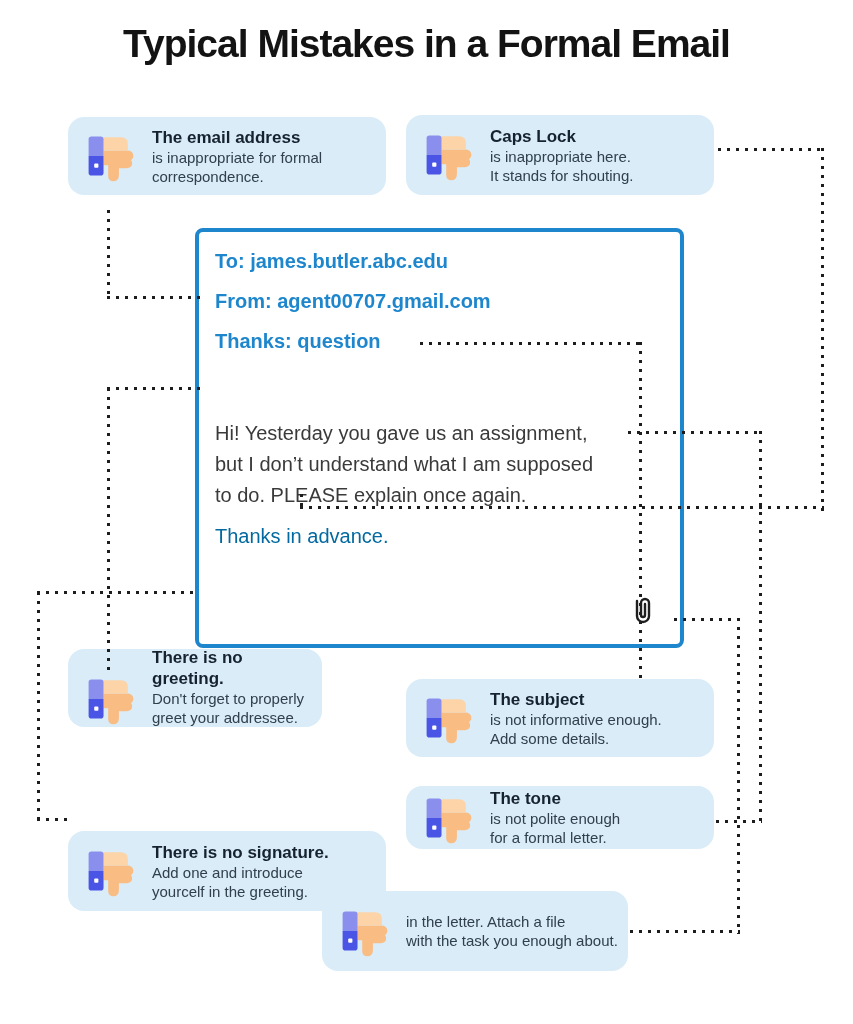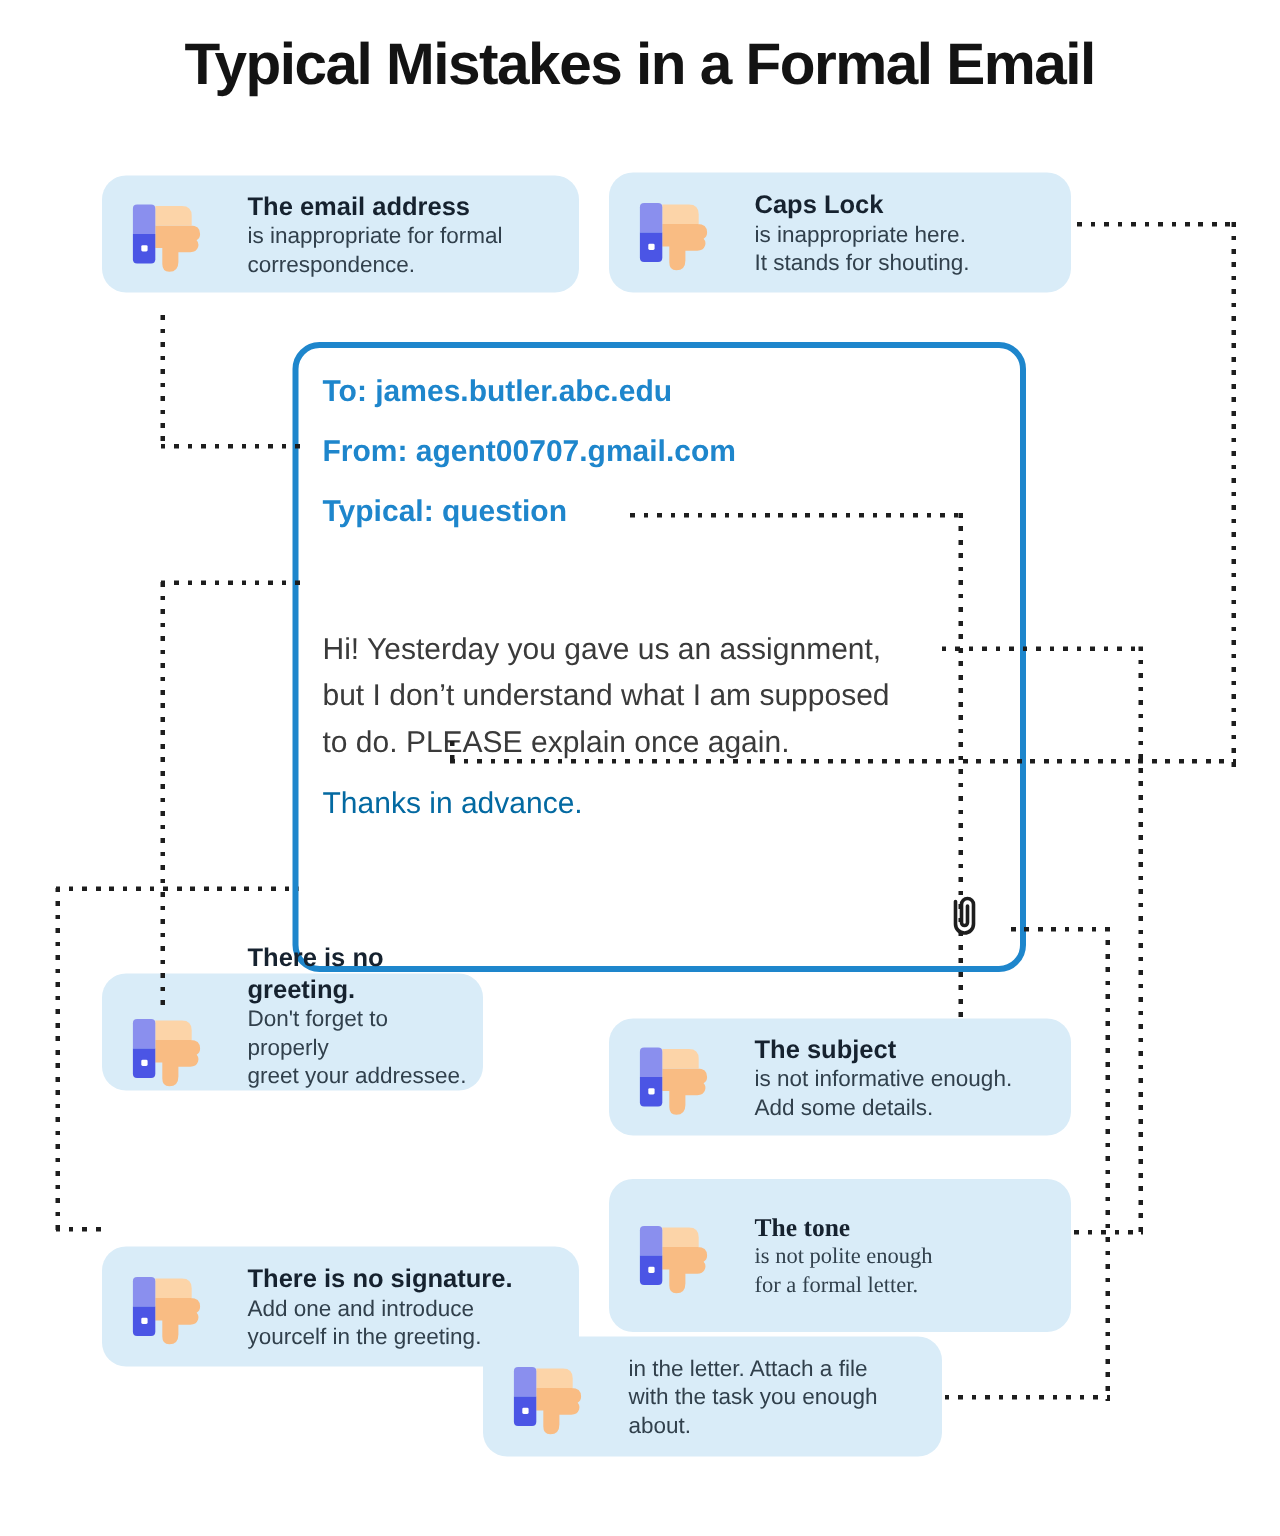--- a/index.html
+++ b/index.html
@@ -8,30 +8,30 @@
     font-family:"Liberation Sans", sans-serif;overflow:hidden;
     --blue:#1e86cc; --dot:#1d1d1d; --cbg:#d9ecf8;
   }
   .page-title{
     position:absolute;top:22px;left:0;width:100%;text-align:center;
     font-size:39px;font-weight:800;letter-spacing:-1px;color:#131313;
   }
   
   .callout{
     position:absolute;background:var(--cbg);border-radius:16px;
-    display:flex;align-items:center;gap:26px;padding:0 8px 0 15px;
+    display:flex;align-items:center;gap:13px;padding:0 8px 0 15px;
     box-sizing:border-box;z-index:2;
   }
   .callout svg.th{width:56px;height:56px;flex:0 0 56px;}
   .ct{font-size:17px;font-weight:800;color:#16222f;line-height:21px;}
   .cb{font-size:15px;color:#31404c;line-height:19px;}
   
   .email-card{
     position:absolute;left:195px;top:228px;width:489px;height:420px;
-    border:4px solid var(--blue);border-radius:18px;background:#ffffff;
+    border:4px solid var(--blue);border-radius:8px;background:#ffffff;
     box-sizing:border-box;z-index:1;
   }
   .eh{position:absolute;left:16px;color:var(--blue);font-weight:800;font-size:20px;white-space:nowrap;}
   .eh.to{top:18px;} .eh.from{top:58px;} .eh.subject{top:98px;}
   .ebody{position:absolute;left:16px;top:186px;font-size:20px;color:#3a3a3a;line-height:31px;}
   .eclose{position:absolute;left:16px;top:293px;font-size:20px;color:#0369a1;}
   .clip{position:absolute;right:24px;bottom:14px;width:26px;height:34px;}
   
   .dh{position:absolute;height:3px;z-index:5;
       background-image:repeating-linear-gradient(to right,var(--dot) 0 3px,transparent 3px 9px);}
@@ -73,21 +73,21 @@
     <div>
       <div class="ct">Caps Lock</div>
       <div class="cb">is inappropriate here.</div>
       <div class="cb">It stands for shouting.</div>
     </div>
   </div>
 
   <div class="email-card">
     <div class="eh to">To: james.butler.abc.edu</div>
     <div class="eh from">From: agent00707.gmail.com</div>
-    <div class="eh subject">Typical: question</div>
+    <div class="eh subject">Thanks: question</div>
     <div class="ebody">
       <div>Hi! Yesterday you gave us an assignment,</div>
       <div>but I don’t understand what I am supposed</div>
       <div>to do. PLEASE explain once again.</div>
     </div>
     <div class="eclose">Thanks in advance.</div>
     <svg class="clip" viewBox="0 0 26 34">
       <path d="M7 5 v15 a6 6 0 0 0 12 0 V7 a4 4 0 0 0 -8 0 v12 a2 2 0 0 0 4 0 V8" fill="none" stroke="#1e1e1e" stroke-width="2.4" stroke-linecap="round"></path>
     </svg>
   </div>
@@ -118,21 +118,21 @@
     <svg class="th">
         <use href="#thumb"></use>
       </svg>
     <div>
       <div class="ct">There is no signature.</div>
       <div class="cb">Add one and introduce</div>
       <div class="cb">yourcelf in the greeting.</div>
     </div>
   </div>
 
-  <div class="callout" style="left:406px;top:786px;width:308px;height:102px;font-family:Liberation Serif, serif;">
+  <div class="callout" style="left:406px;top:786px;width:308px;height:63px;">
     <svg class="th">
         <use href="#thumb"></use>
       </svg>
     <div>
       <div class="ct">The tone</div>
       <div class="cb">is not polite enough</div>
       <div class="cb">for a formal letter.</div>
     </div>
   </div>
 

